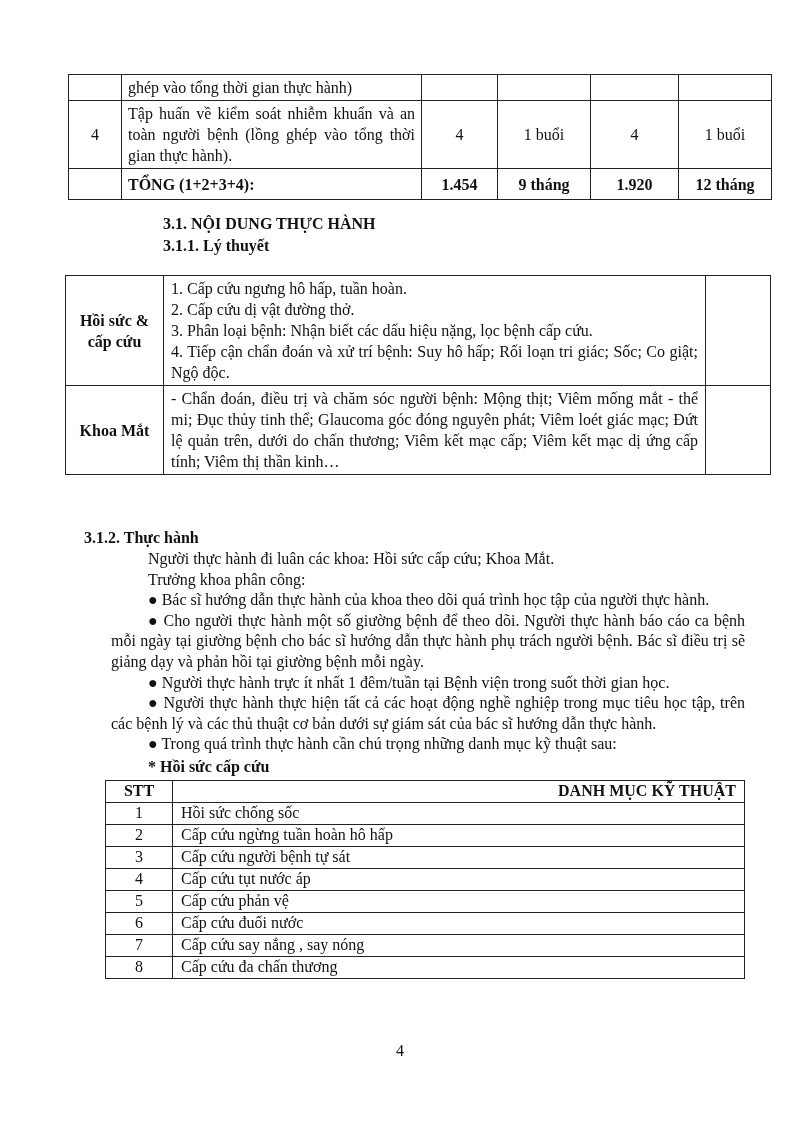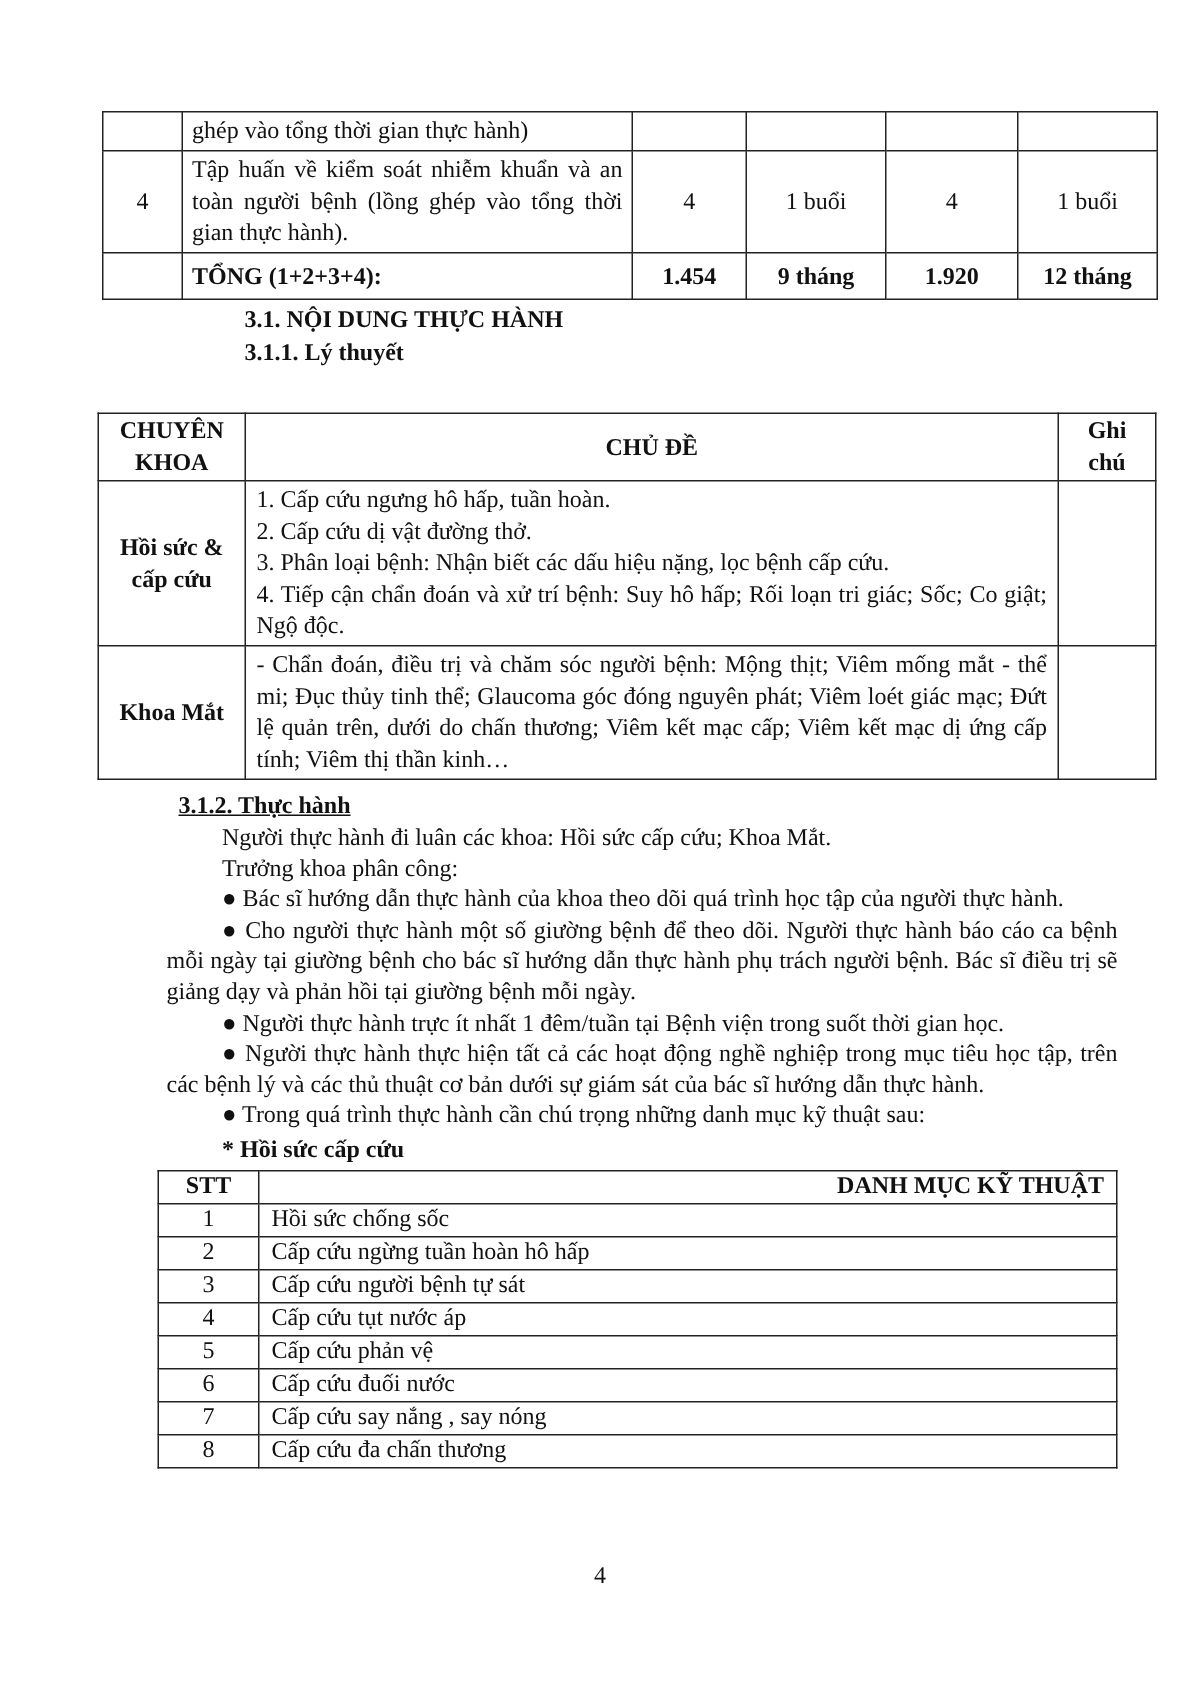--- a/index.html
+++ b/index.html
@@ -18,32 +18,32 @@
   .center { text-align:center; }
 
   
   .t1 { position:absolute; left:68px; top:74px; width:703px; }
   .t1 .desc { text-align:justify; }
   .t1 tr.r1 td { height:26px; }
   .t1 tr.r2 td { height:68px; }
   .t1 tr.r3 td { height:31px; font-weight:bold; }
 
   
-  .headings { position:absolute; left:163px; top:203px; font-weight:bold; line-height:22px; }
+  .headings { position:absolute; left:163px; top:213px; font-weight:bold; line-height:22px; }
 
   
   .t2 { position:absolute; left:65px; top:275px; width:705px; }
   .t2 th { font-weight:bold; text-align:center; height:45px; line-height:21px; }
   .t2 .khoa { font-weight:bold; text-align:center; }
   .t2 .topic-cell { vertical-align:middle; padding:2px 7px; }
   .t2 .topic-cell div { text-align:justify; }
 
   
   .practice { position:absolute; left:0; top:527px; width:800px; }
-  .practice .h { margin-left:119px; font-weight:bold; line-height:22px;text-decoration:underline; }
+  .practice .h { margin-left:84px; font-weight:bold; line-height:22px; }
   .paras { margin-left:111px; width:634px; line-height:20.6px; text-align:justify; }
   .paras p { text-indent:37px; }
   .star { margin-left:148px; font-weight:bold; line-height:21px; margin-top:1px; }
 
   
   .t3 { margin-left:105px; margin-top:3px; width:639px; }
   .t3 td, .t3 th { height:22px; line-height:20px; padding:0 8px; }
   .t3 th { font-weight:bold; text-align:right; }
   .t3 .stt { text-align:center; padding:0 2px; }
 
@@ -97,25 +97,20 @@
     <div>3.1.1. Lý thuyết</div>
   </div>
 
   <table class="t2">
     <colgroup>
       <col style="width:98px">
         <col style="width:542px">
         <col style="width:65px">
     </colgroup>
     <tbody>
-        <tr>
-      <th>CHUYÊN KHOA</th>
-      <th>CHỦ ĐỀ</th>
-      <th>Ghi chú</th>
-    </tr>
     <tr>
       <td class="khoa">Hồi sức &amp; cấp cứu</td>
       <td class="topic-cell">
         <div>1. Cấp cứu ngưng hô hấp, tuần hoàn.</div>
         <div>2. Cấp cứu dị vật đường thở.</div>
         <div>3. Phân loại bệnh: Nhận biết các dấu hiệu nặng, lọc bệnh cấp cứu.</div>
         <div>4. Tiếp cận chẩn đoán và xử trí bệnh: Suy hô hấp; Rối loạn tri giác; Sốc; Co giật; Ngộ độc.</div>
       </td>
       <td></td>
     </tr>

